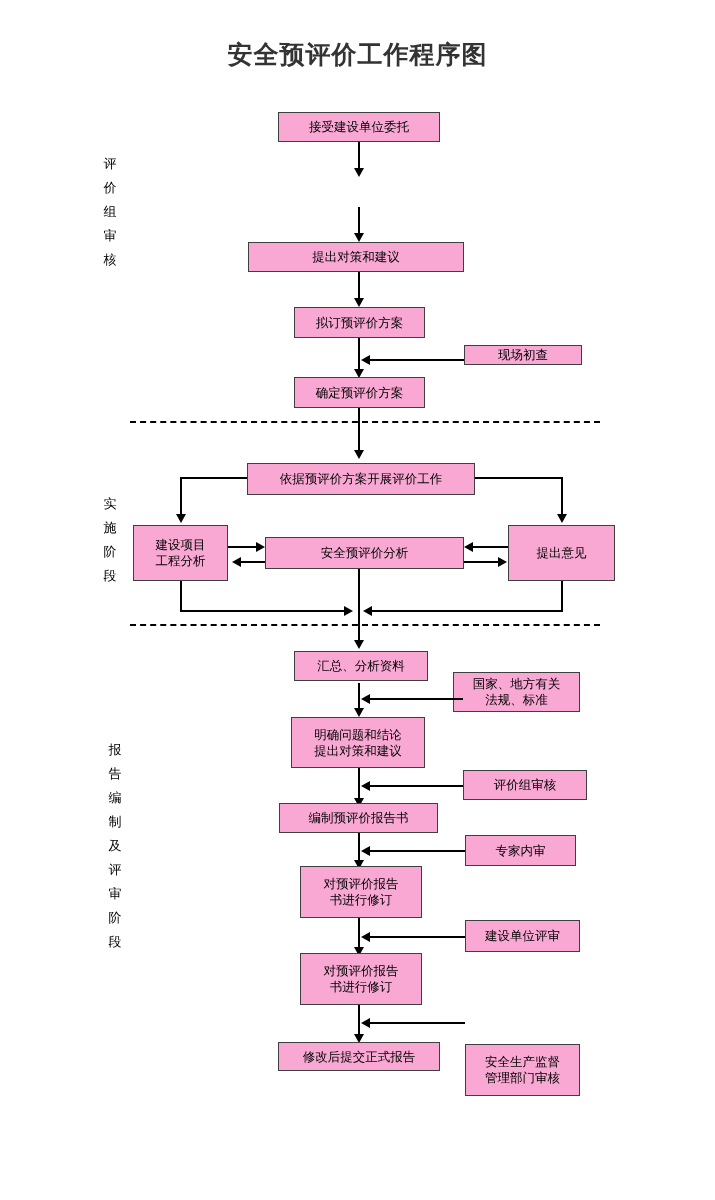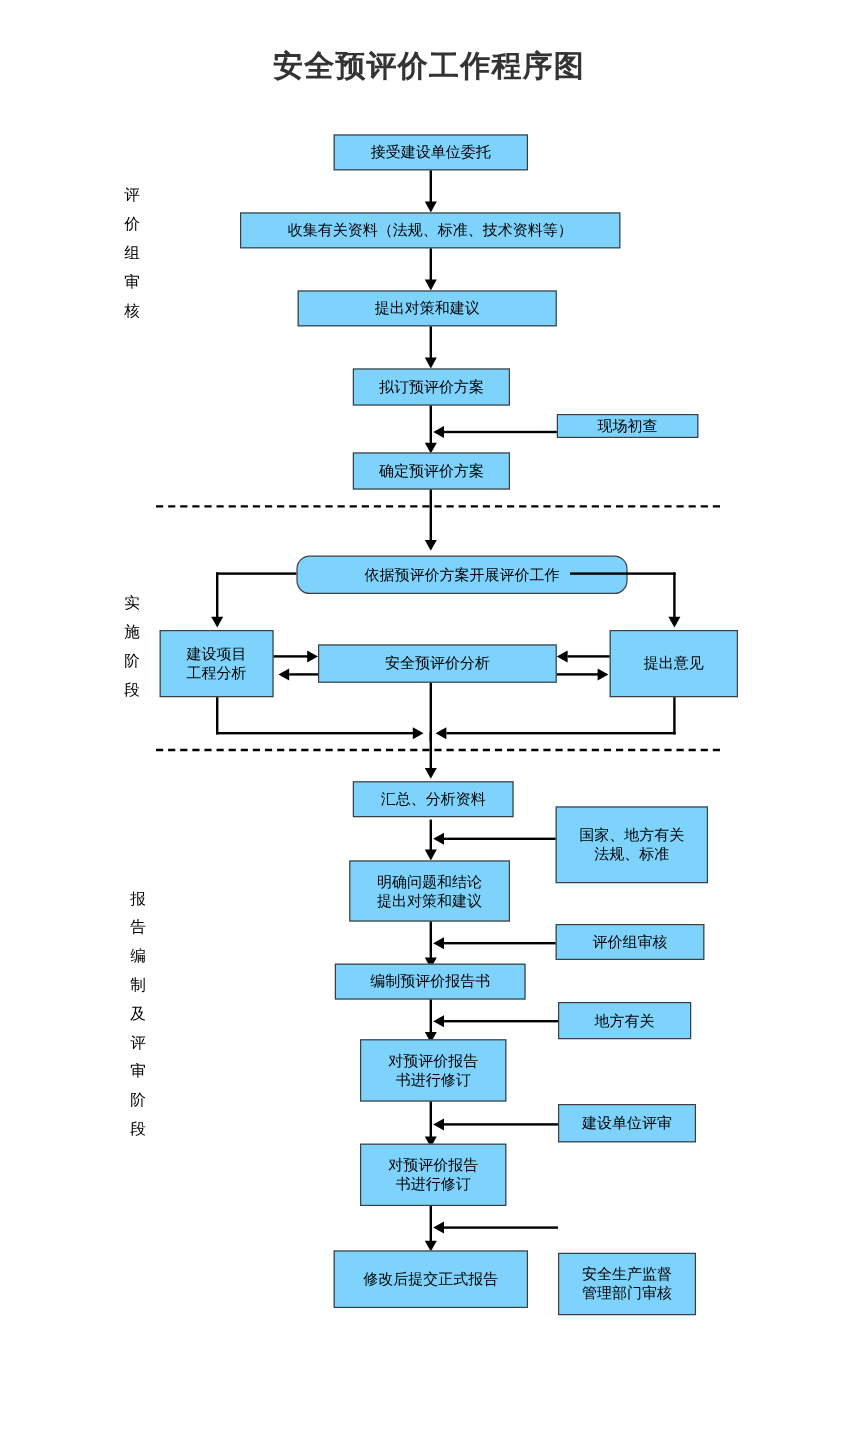--- a/index.html
+++ b/index.html
@@ -25,21 +25,21 @@
     text-align: center;
     font-size: 25px;
     font-weight: bold;
     color: #333333;
     letter-spacing: 1px;
     font-family: "DejaVu Sans", "Liberation Sans", sans-serif;
   }
   .node {
     position: absolute;
     box-sizing: border-box;
-    background: #7dd3fc;
+    background: #f9a8d4;
     border: 1px solid #3f3f3f;
     display: flex;
     align-items: center;
     justify-content: center;
     flex-direction: column;
     font-size: 12.5px;
     color: #000000;
     line-height: 1.25;
     text-align: center;
     white-space: pre-line;
@@ -98,42 +98,41 @@
   <div class="stage-label" style="left:99px; top:492px;">实施阶段</div>
   <div class="stage-label" style="left:104px; top:738px;">报告编制及评审阶段</div>
 
   <div class="dash" style="left:130px; top:421px; width:470px;"></div>
   <div class="dash" style="left:130px; top:624px; width:470px;"></div>
 
   <div class="node" style="left:278px; top:112px; width:162px; height:30px;">接受建设单位委托</div>
   <div class="ln lnv" style="left:358px; top:142px; height:29px;"></div>
   <div class="arrow arrow-down" style="left:354px; top:168px;"></div>
 
-  <div class="node" style="left:200px; top:177px; width:317px; height:30px;">收集有关资料（法规、标准、技术资料等）</div>
   <div class="ln lnv" style="left:358px; top:207px; height:30px;"></div>
   <div class="arrow arrow-down" style="left:354px; top:233px;"></div>
 
   <div class="node" style="left:248px; top:242px; width:216px; height:30px;">提出对策和建议</div>
   <div class="ln lnv" style="left:358px; top:272px; height:30px;"></div>
   <div class="arrow arrow-down" style="left:354px; top:298px;"></div>
 
   <div class="node" style="left:294px; top:307px; width:131px; height:31px;">拟订预评价方案</div>
   <div class="ln lnv" style="left:358px; top:338px; height:36px;"></div>
   <div class="arrow arrow-down" style="left:354px; top:369px;"></div>
 
   <div class="node" style="left:464px; top:345px; width:118px; height:20px;">现场初查</div>
   <div class="ln lnh" style="left:370px; top:359px; width:94px;"></div>
   <div class="arrow arrow-left" style="left:361px; top:355px;"></div>
 
   <div class="node" style="left:294px; top:377px; width:131px; height:31px;">确定预评价方案</div>
 
   <div class="ln lnv" style="left:358px; top:408px; height:46px;"></div>
   <div class="arrow arrow-down" style="left:354px; top:450px;"></div>
 
-  <div class="node" style="left:247px; top:463px; width:276px; height:32px;border-radius:11px;">依据预评价方案开展评价工作</div>
+  <div class="node" style="left:247px; top:463px; width:228px; height:32px;">依据预评价方案开展评价工作</div>
 
   <div class="ln lnh" style="left:180px; top:477px; width:67px;"></div>
   <div class="ln lnv" style="left:180px; top:477px; height:40px;"></div>
   <div class="arrow arrow-down" style="left:176px; top:514px;"></div>
 
   <div class="ln lnh" style="left:475px; top:477px; width:88px;"></div>
   <div class="ln lnv" style="left:561px; top:477px; height:40px;"></div>
   <div class="arrow arrow-down" style="left:557px; top:514px;"></div>
 
   <div class="node" style="left:133px; top:525px; width:95px; height:56px;">建设项目
@@ -161,39 +160,39 @@
   <div class="ln lnh" style="left:372px; top:610px; width:191px;"></div>
   <div class="arrow arrow-left" style="left:363px; top:606px;"></div>
 
   <div class="ln lnv" style="left:358px; top:610px; height:33px;"></div>
   <div class="arrow arrow-down" style="left:354px; top:640px;"></div>
 
   <div class="node" style="left:294px; top:651px; width:134px; height:30px;">汇总、分析资料</div>
   <div class="ln lnv" style="left:358px; top:683px; height:29px;"></div>
   <div class="arrow arrow-down" style="left:354px; top:708px;"></div>
 
-  <div class="node" style="left:463px; top:672px; width:127px; height:64px;">国家、地方有关
+  <div class="node" style="left:453px; top:672px; width:127px; height:40px;">国家、地方有关
 法规、标准</div>
   <div class="ln lnh" style="left:370px; top:698px; width:93px;"></div>
   <div class="arrow arrow-left" style="left:361px; top:694px;"></div>
 
   <div class="node" style="left:291px; top:717px; width:134px; height:51px;">明确问题和结论
 提出对策和建议</div>
   <div class="ln lnv" style="left:358px; top:768px; height:35px;"></div>
   <div class="arrow arrow-down" style="left:354px; top:798px;"></div>
 
   <div class="node" style="left:463px; top:770px; width:124px; height:30px;">评价组审核</div>
   <div class="ln lnh" style="left:370px; top:785px; width:93px;"></div>
   <div class="arrow arrow-left" style="left:361px; top:781px;"></div>
 
   <div class="node" style="left:279px; top:803px; width:159px; height:30px;">编制预评价报告书</div>
   <div class="ln lnv" style="left:358px; top:833px; height:32px;"></div>
   <div class="arrow arrow-down" style="left:354px; top:860px;"></div>
 
-  <div class="node" style="left:465px; top:835px; width:111px; height:31px;">地方有关</div>
+  <div class="node" style="left:465px; top:835px; width:111px; height:31px;">专家内审</div>
   <div class="ln lnh" style="left:370px; top:850px; width:95px;"></div>
   <div class="arrow arrow-left" style="left:361px; top:846px;"></div>
 
   <div class="node" style="left:300px; top:866px; width:122px; height:52px;">对预评价报告
 书进行修订</div>
   <div class="ln lnv" style="left:358px; top:918px; height:34px;"></div>
   <div class="arrow arrow-down" style="left:354px; top:947px;"></div>
 
   <div class="node" style="left:465px; top:920px; width:115px; height:32px;">建设单位评审</div>
   <div class="ln lnh" style="left:370px; top:936px; width:95px;"></div>
@@ -202,15 +201,15 @@
   <div class="node" style="left:300px; top:953px; width:122px; height:52px;">对预评价报告
 书进行修订</div>
   <div class="ln lnv" style="left:358px; top:1005px; height:34px;"></div>
   <div class="arrow arrow-down" style="left:354px; top:1034px;"></div>
 
   <div class="node" style="left:465px; top:996px; width:115px; height:52px;margin-top:48px;">安全生产监督
 管理部门审核</div>
   <div class="ln lnh" style="left:370px; top:1022px; width:95px;"></div>
   <div class="arrow arrow-left" style="left:361px; top:1018px;"></div>
 
-  <div class="node" style="left:278px; top:1042px; width:162px; height:48px;">修改后提交正式报告</div>
+  <div class="node" style="left:278px; top:1042px; width:162px; height:29px;">修改后提交正式报告</div>
 
 </div>
 
 </body></html>

